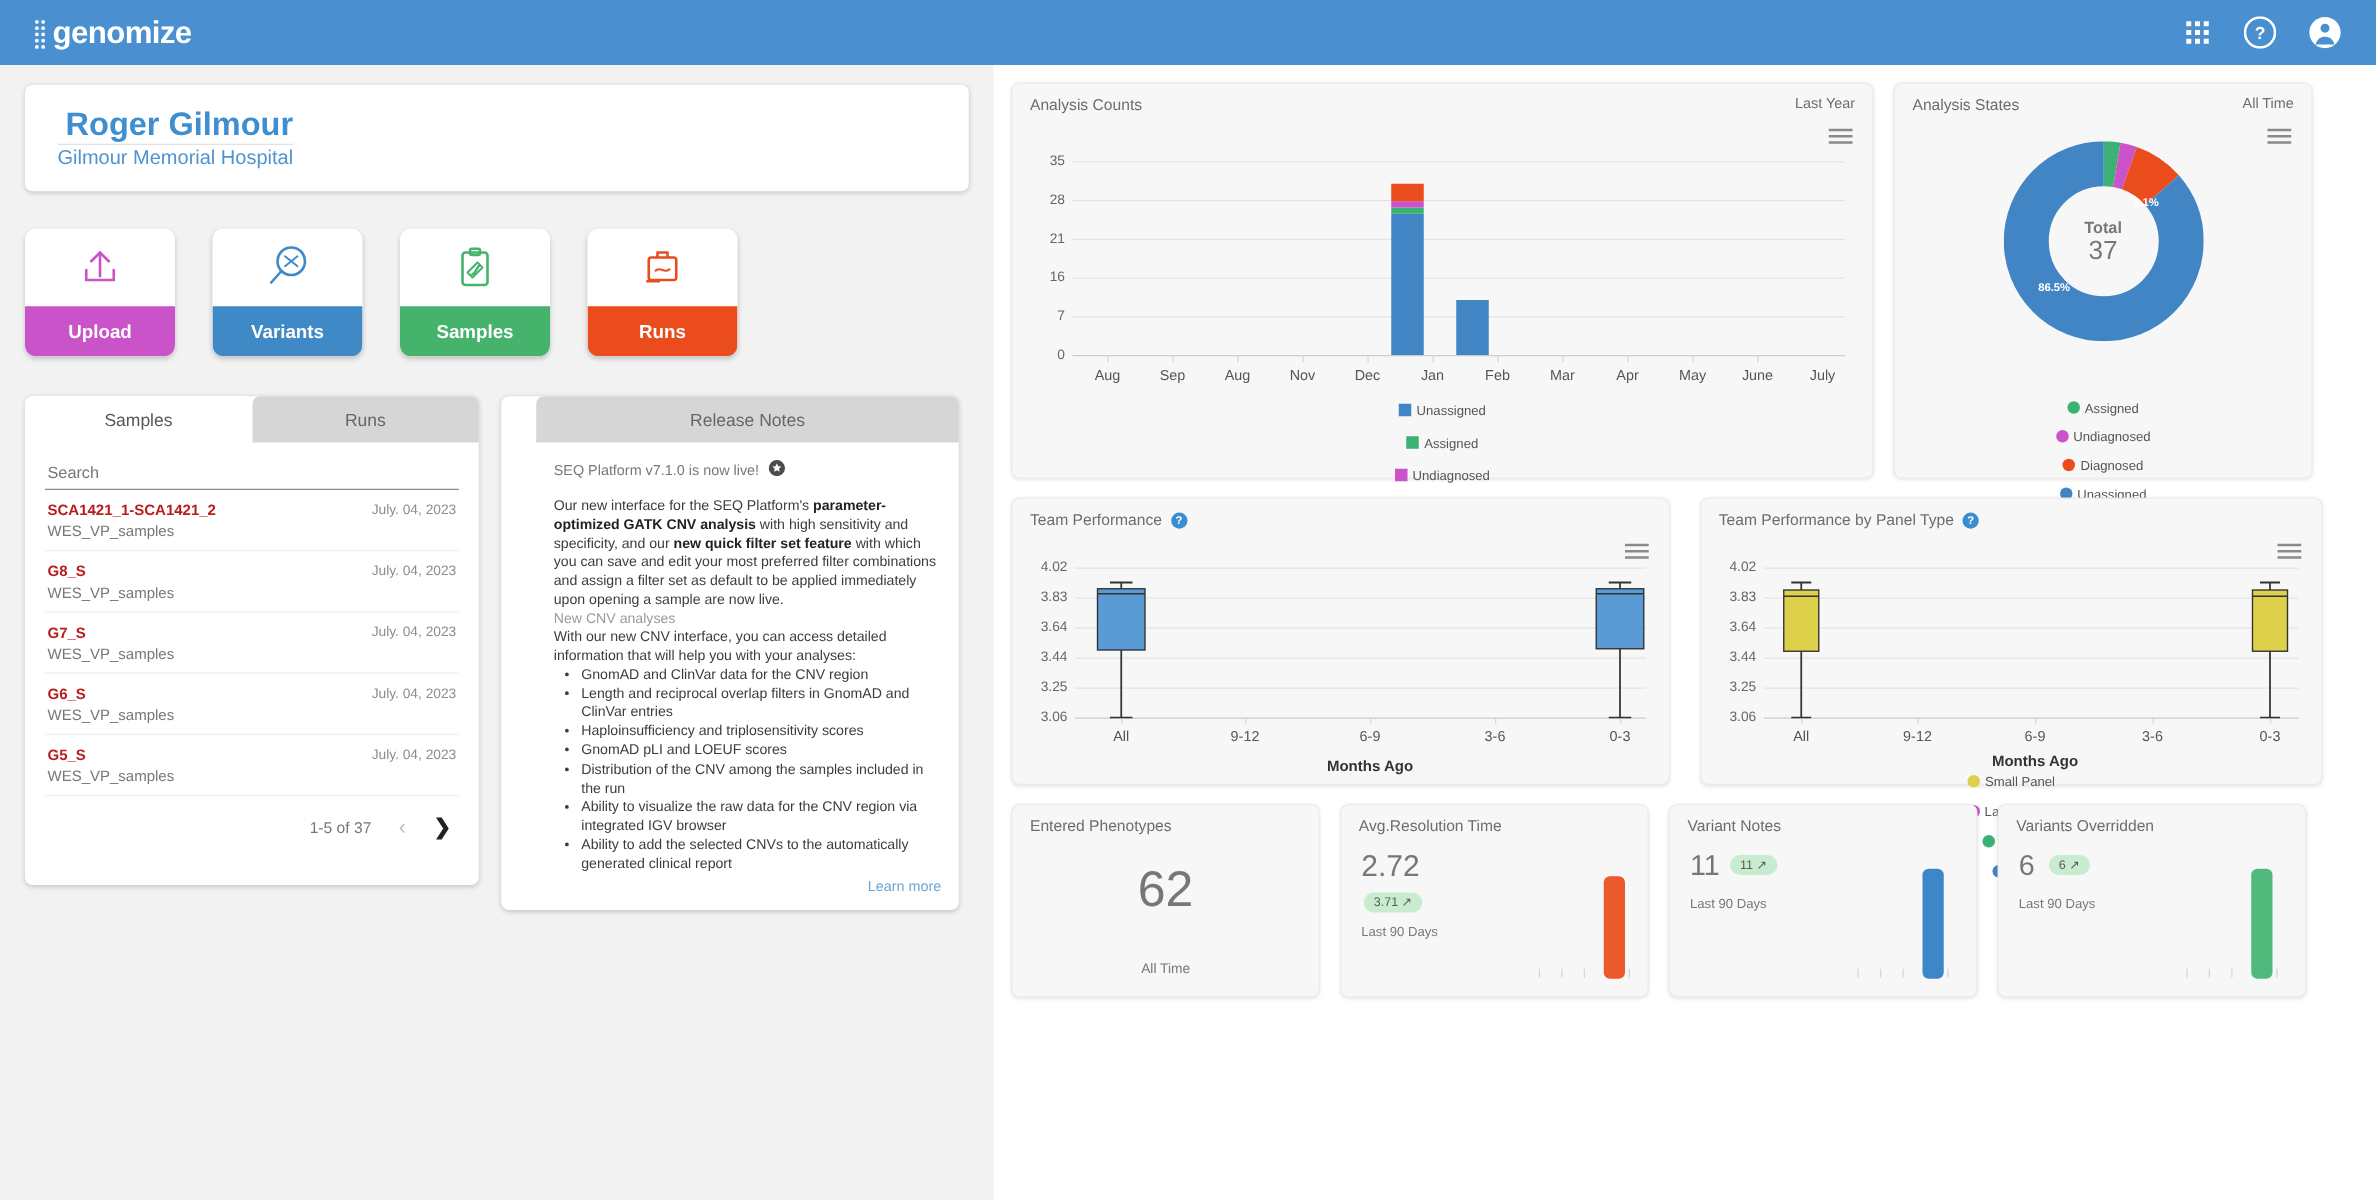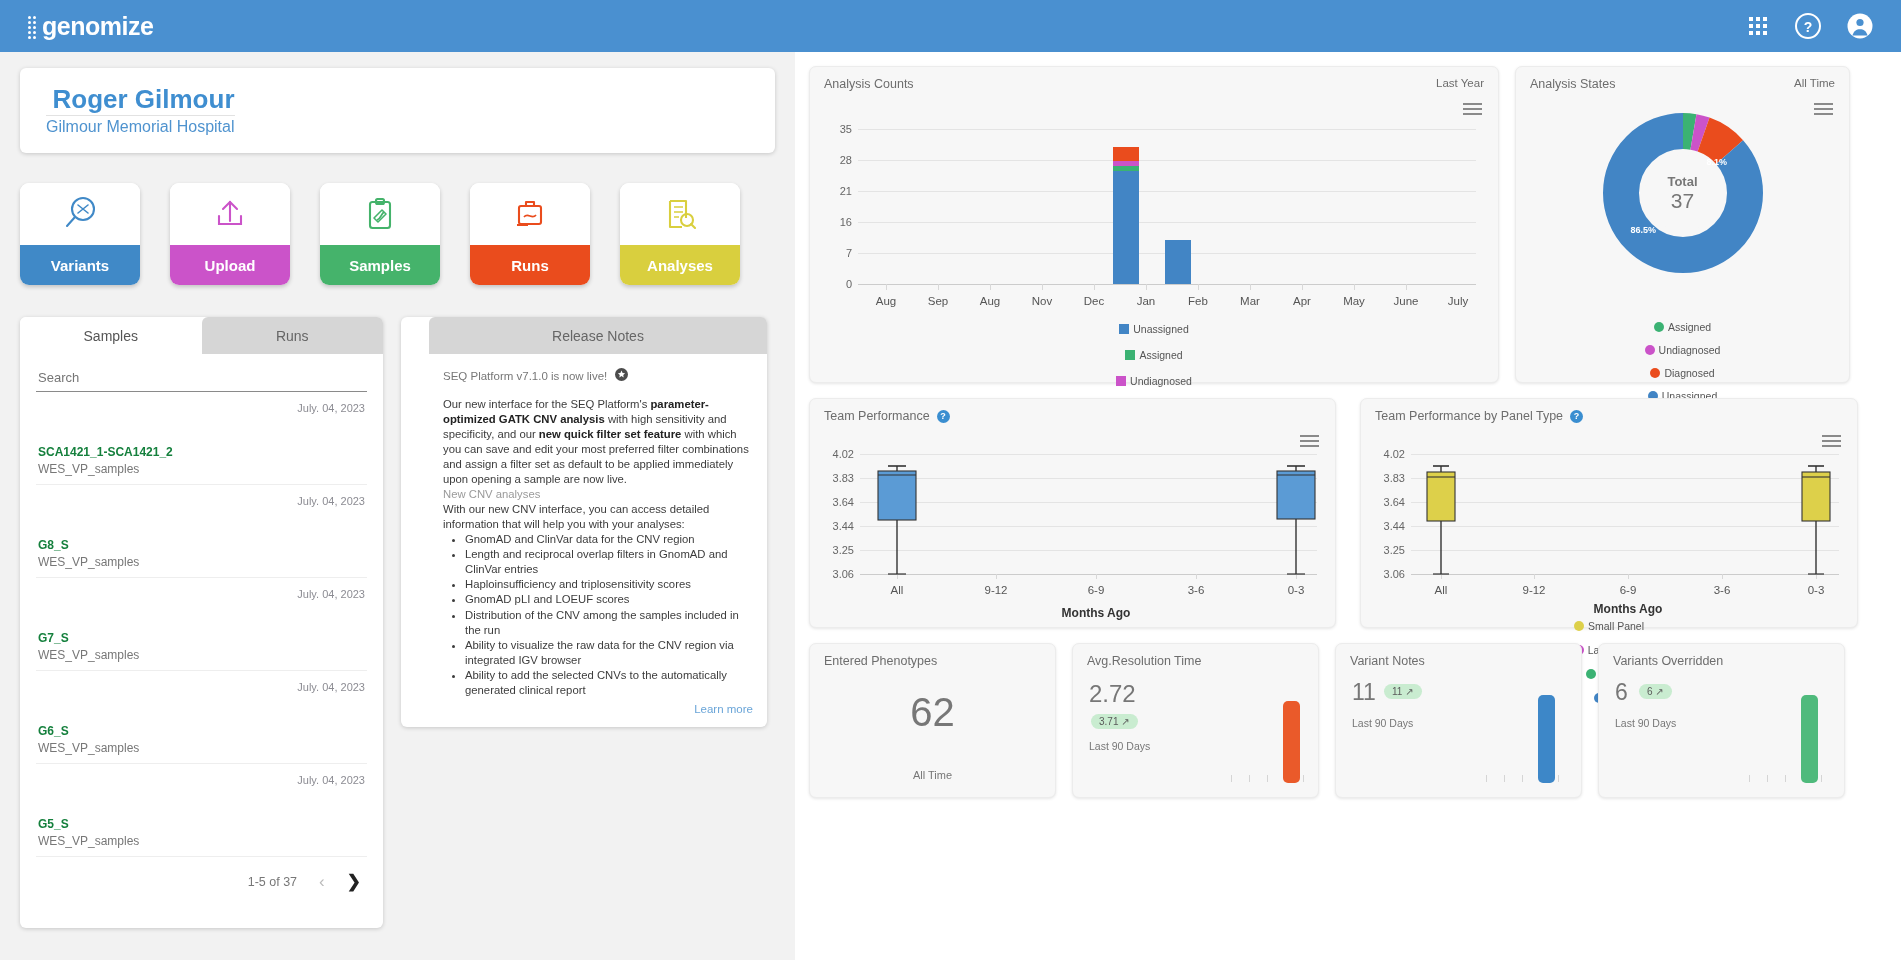--- a/index.html
+++ b/index.html
@@ -51,21 +51,21 @@
   .panel{ background:#fff; border-radius:6px 6px 6px 6px; box-shadow:0 1px 4px rgba(0,0,0,.18); }
   .panel-samples{ width:363px; }
   .panel-notes{ width:366px;padding-left:28px; }
   .tabrow{ display:flex; }
   .tab{ flex:1; text-align:center; padding:11px 0 10px; font-size:14px; color:#666; background:#d6d6d6; border-radius:6px 6px 0 0; cursor:pointer;}
   .tab.active{ background:#fff; color:#555;}
   .panel-notes .tabrow .tab{ border-radius:6px 6px 0 0; }
   .panel-body{ padding:10px 16px 10px 16px; }
   .search{ width:100%; border:none; border-bottom:1px solid #8a8a8a; padding:6px 2px 6px 2px; font-size:13px; color:#888; outline:none; font-family:inherit; background:transparent;}
   .srow{ display:flex; justify-content:space-between; align-items:flex-start; border-bottom:1px solid #eee; padding:9px 2px 8px;}
-  .srow .t{ font-size:12px; font-weight:bold; color:#15803d;margin-top:44px; }
+  .srow .t{ font-size:12px; font-weight:bold; color:#b91c1c; }
   .srow .s{ font-size:12px; color:#777; margin-top:3px;}
   .srow .d{ font-size:11px; color:#8c8c93; padding-top:1px; white-space:nowrap;}
   .pager{ display:flex; align-items:center; justify-content:flex-end; gap:22px; padding:14px 6px 26px 0; font-size:12.5px; color:#777;}
   .pg-btn{ cursor:pointer; font-size:17px; }
   .pg-prev{ color:#bbb;}
   .pg-next{ color:#222; font-weight:bold;}
 
   
   .rn{ font-size:11.3px; line-height:1.33; color:#3c3c3c; padding:14px 14px 10px 14px;}
   .rn-title{ color:#777; font-size:11.5px; display:flex; align-items:center; gap:8px; margin-bottom:12px;}
@@ -180,37 +180,37 @@
   <div class="profile">
     <div class="who">
       <div class="name">Roger Gilmour</div>
       <div class="org">Gilmour Memorial Hospital</div>
     </div>
   </div>
 
   <div class="tiles">
     <div class="tile">
       <div class="ico">
+        <svg width="40" height="40" viewBox="0 0 40 40" fill="none" stroke="#cb53c9" stroke-width="2.1" stroke-linecap="round">
+          <path d="M20 27V8"></path>
+              <path d="M13 15l7-7 7 7"></path>
+              <path d="M9 22v8h22v-8"></path>
+        </svg>
+      </div>
+      <div class="lbl" style="background:#cb53c9">Upload</div>
+    </div>
+    <div class="tile">
+      <div class="ico">
         <svg width="40" height="40" viewBox="0 0 40 40" fill="none" stroke="#4089c7" stroke-width="2.1" stroke-linecap="round">
           <circle cx="23" cy="15" r="11"></circle>
               <path d="M15 23L7 32"></path>
               <path d="M18 11l10 8M28 11l-10 8" stroke-width="1.6"></path>
         </svg>
       </div>
       <div class="lbl" style="background:#4089c7">Variants</div>
-    </div>
-    <div class="tile">
-      <div class="ico">
-        <svg width="40" height="40" viewBox="0 0 40 40" fill="none" stroke="#cb53c9" stroke-width="2.1" stroke-linecap="round">
-          <path d="M20 27V8"></path>
-              <path d="M13 15l7-7 7 7"></path>
-              <path d="M9 22v8h22v-8"></path>
-        </svg>
-      </div>
-      <div class="lbl" style="background:#cb53c9">Upload</div>
     </div>
     <div class="tile">
       <div class="ico">
         <svg width="40" height="40" viewBox="0 0 40 40" fill="none" stroke="#45b36b" stroke-width="2.1" stroke-linejoin="round">
           <rect x="10" y="8" width="20" height="26" rx="2.5"></rect>
               <rect x="16" y="5" width="8" height="5" rx="1.5"></rect>
           <path d="M17 26c4-1 4-6 7-8" stroke-width="1.8"></path>
               <path d="M22 16l4 4-8 8-4-4z" stroke-width="1.6"></path>
         </svg>
       </div>
@@ -219,32 +219,20 @@
     <div class="tile">
       <div class="ico">
         <svg width="40" height="40" viewBox="0 0 40 40" fill="none" stroke="#ea4c1d" stroke-width="2.1" stroke-linejoin="round">
           <rect x="9" y="12" width="22" height="18" rx="2"></rect>
               <path d="M16 12V8h8v4"></path>
           <path d="M14 23c4-5 8 3 12-2" stroke-width="1.7"></path>
               <path d="M7 31h11" stroke-width="2.1"></path>
         </svg>
       </div>
       <div class="lbl" style="background:#ea4c1d">Runs</div>
-    </div>
-    <div class="tile">
-      <div class="ico">
-        <svg width="40" height="40" viewBox="0 0 40 40" fill="none" stroke="#d9cf3e" stroke-width="2.1" stroke-linejoin="round">
-          <path d="M10 7h16v17"></path>
-              <path d="M10 7v26h12"></path>
-              <path d="M14 13h9M14 18h9M14 23h5" stroke-width="1.7"></path>
-          <circle cx="27" cy="26" r="6"></circle>
-              <path d="M31 30l4 4" stroke-linecap="round"></path>
-        </svg>
-      </div>
-      <div class="lbl" style="background:#d9cf3e">Analyses</div>
     </div>
   </div>
 
   <div class="panels">
 
     <div class="panel panel-samples">
       <div class="tabrow">
         <div class="tab active">Samples</div>
         <div class="tab">Runs</div>
       </div>

